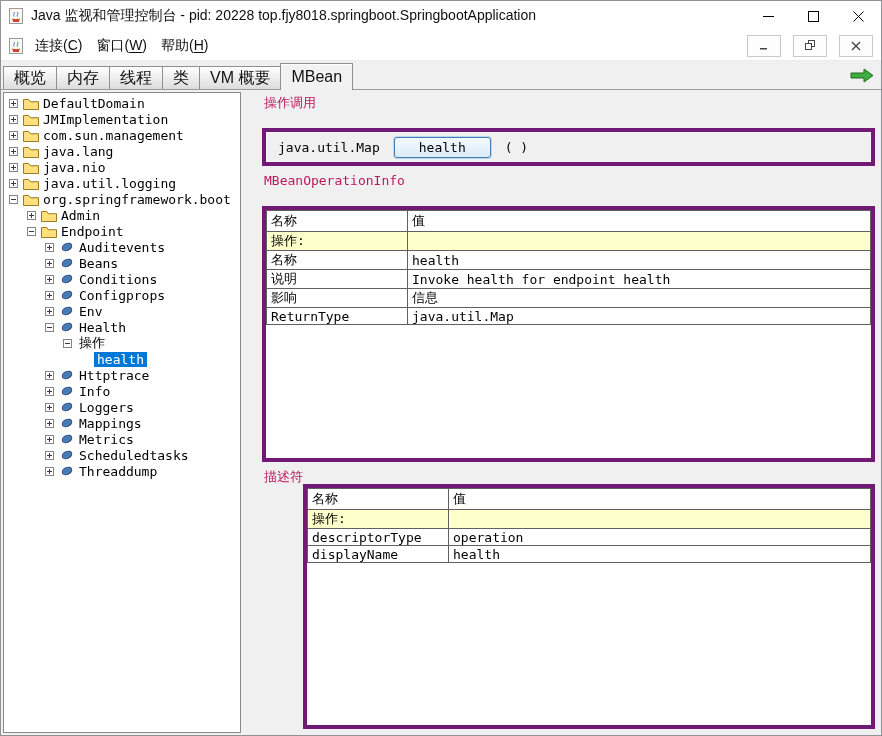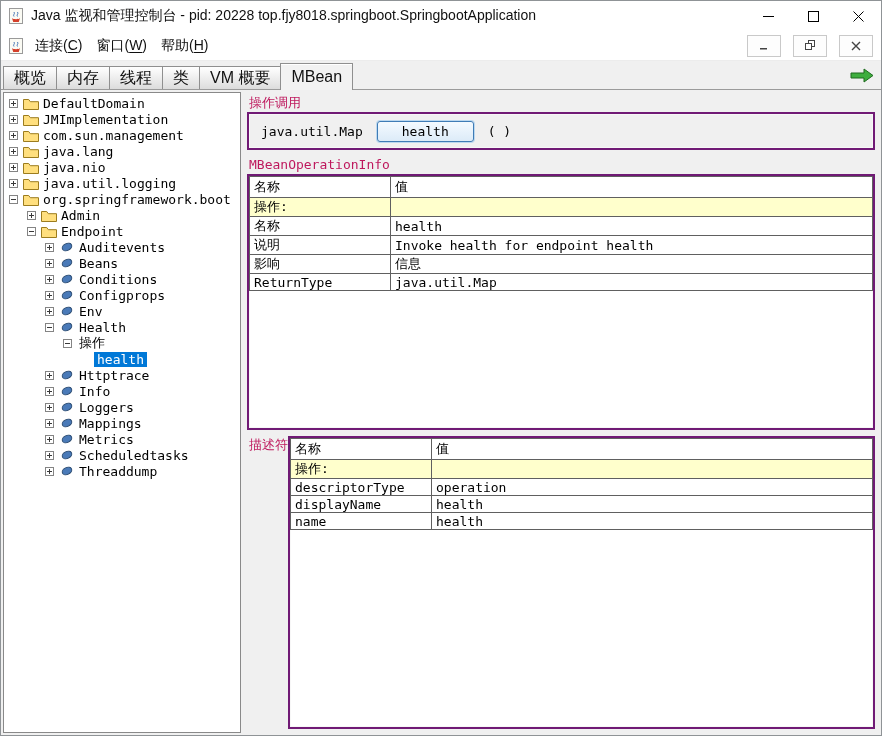--- a/index.html
+++ b/index.html
@@ -30,39 +30,39 @@
   .tabbar { height:28px; flex:none; background:#f0f0f0; display:flex; align-items:flex-end; padding:0 2px; }
   .tab-strip { display:flex; align-items:flex-end; height:100%; }
   .tab { height:23px; display:flex; align-items:center; padding:0 10px; font-size:16px;
          background:linear-gradient(#ffffff,#dcdcdc); border:1px solid #8f8f8f; border-bottom:none;
          margin-right:-1px; color:#111; }
   .tab.active { background:#f2f2f2; height:27px; z-index:2; margin-bottom:-1px;
                 box-shadow:inset 0 1px 0 #ffffff; }
   .conn-icon { margin-left:auto; align-self:center; padding-right:5px; display:flex; }
 
   
-  .content { flex:1; min-height:0; display:flex; padding:2px; border-top:1px solid #9b9b9b; background:#f0f0f0; }
+  .content { flex:1; min-height:0; display:flex; padding:2px; border-top:1px solid #9b9b9b; background:#f0f0f0;gap:15px; }
 
   
   .tree-panel { width:238px; flex:none; background:#fff; border:1px solid #898989; overflow:hidden; padding-top:2px; }
   .tree-row { height:16px; display:flex; align-items:center;
               font-family:"DejaVu Sans Mono", monospace; font-size:13px; color:#000; }
   .indent { flex:none; height:100%; }
   .expander { width:18px; flex:none; display:flex; align-items:center; justify-content:center; }
   .ebox { width:9px; height:9px; border:1px solid #848484; background:#fff; position:relative; }
   .ebox::before { content:""; position:absolute; left:1px; right:1px; top:3px; height:1px; background:#3a3a3a; }
   .expander.plus .ebox::after { content:""; position:absolute; top:1px; bottom:1px; left:3px; width:1px; background:#3a3a3a; }
   .ticon { width:18px; flex:none; display:flex; align-items:center; justify-content:center; }
   .tree-label { padding:0 3px; white-space:nowrap; }
   .tree-label.selected { background:var(--selection,#0078d7); color:#fff; }
 
   
   .right-panel { flex:1; min-width:0; display:flex; flex-direction:column; padding:2px 4px 4px 6px; }
   .stitle { font-family:"DejaVu Sans Mono", monospace; font-size:13px; height:18px; line-height:18px; color:#be185d; padding-left:2px; }
-  .sbox { border:2px solid #701a75; box-shadow:inset 0 0 0 1px #f7f7f7; }
+  .sbox { border:4px solid #701a75; box-shadow:inset 0 0 0 1px #f7f7f7;margin-top:16px; }
   .section + .section { margin-top:6px; }
   .invoke-box { height:38px; display:flex; align-items:center; gap:14px; padding:0 12px; background:#f0f0f0; }
   .mono { font-family:"DejaVu Sans Mono", monospace; font-size:13px; color:#000; }
   .invoke-btn { font-family:"DejaVu Sans Mono", monospace; font-size:13px; padding:2px 24px;
                 background:linear-gradient(#f4faff,#dcebf8); border:1px solid #3f7cb6; border-radius:3px;
                 box-shadow:0 0 0 1px #bcd8ef; color:#000; }
   .table-box { background:#fff; overflow:hidden; }
   .op-box { height:256px; }
   .section.grow { flex:1; min-height:0; display:flex; flex-direction:row; }
   .section.grow .table-box { flex:1; }
@@ -530,24 +530,20 @@
                   <td></td>
                 </tr>
                 <tr>
                   <td>descriptorType</td>
                   <td>operation</td>
                 </tr>
                 <tr>
                   <td>displayName</td>
                   <td>health</td>
                 </tr>
-                <tr>
-                  <td>name</td>
-                  <td>health</td>
-                </tr>
               </tbody>
           </table>
         </div>
       </div>
 
     </div>
   </div>
 </div>
 
 </body></html>

